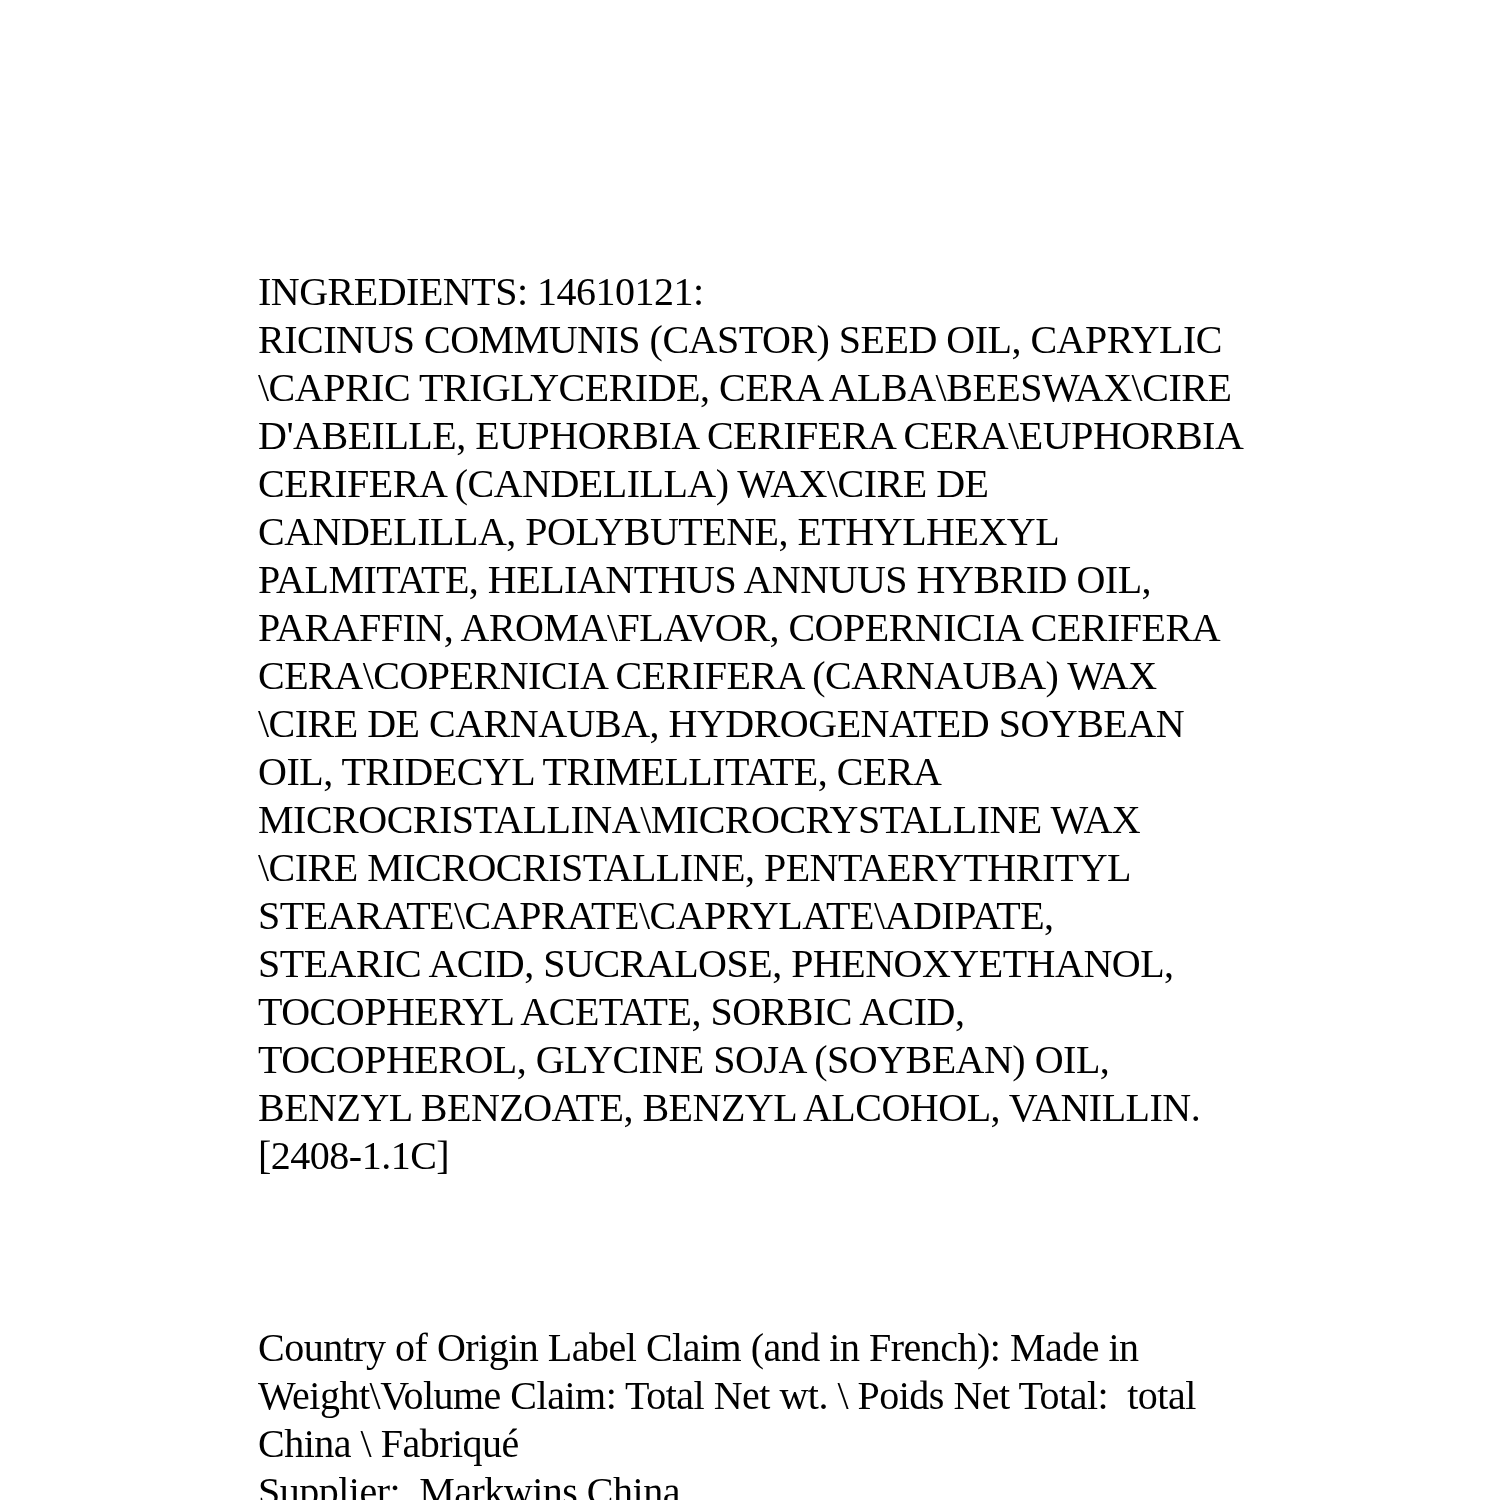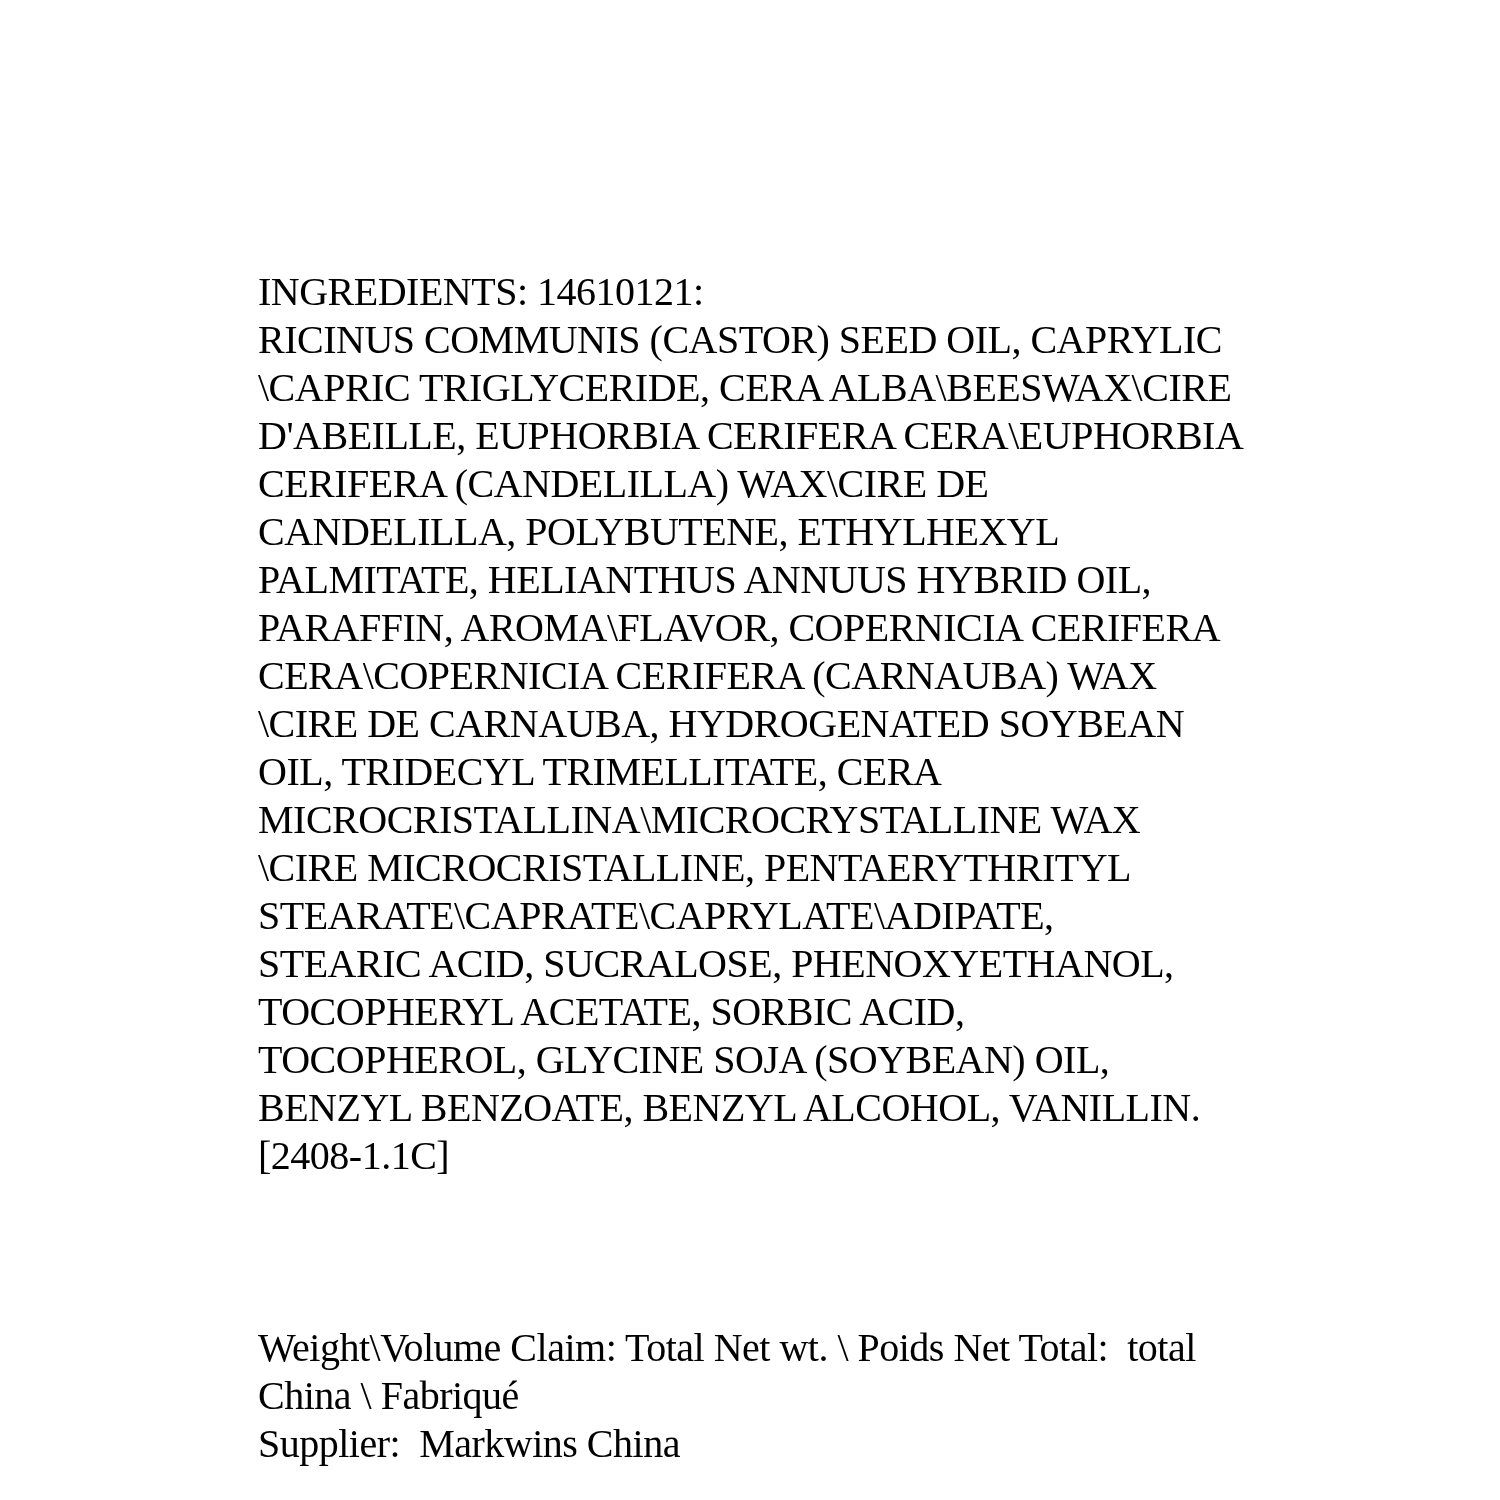--- a/index.html
+++ b/index.html
@@ -31,15 +31,15 @@
   .line {
     min-height: 48px;
   }
 </style>
 </head>
 <body>
 
 <div class="page">
   <div class="text-block">
     <div class="para"><div class="line">INGREDIENTS: 14610121:</div><div class="line">RICINUS COMMUNIS (CASTOR) SEED OIL, CAPRYLIC</div><div class="line">\CAPRIC TRIGLYCERIDE, CERA ALBA\BEESWAX\CIRE</div><div class="line">D'ABEILLE, EUPHORBIA CERIFERA CERA\EUPHORBIA</div><div class="line">CERIFERA (CANDELILLA) WAX\CIRE DE</div><div class="line">CANDELILLA, POLYBUTENE, ETHYLHEXYL</div><div class="line">PALMITATE, HELIANTHUS ANNUUS HYBRID OIL,</div><div class="line">PARAFFIN, AROMA\FLAVOR, COPERNICIA CERIFERA</div><div class="line">CERA\COPERNICIA CERIFERA (CARNAUBA) WAX</div><div class="line">\CIRE DE CARNAUBA, HYDROGENATED SOYBEAN</div><div class="line">OIL, TRIDECYL TRIMELLITATE, CERA</div><div class="line">MICROCRISTALLINA\MICROCRYSTALLINE WAX</div><div class="line">\CIRE MICROCRISTALLINE, PENTAERYTHRITYL</div><div class="line">STEARATE\CAPRATE\CAPRYLATE\ADIPATE,</div><div class="line">STEARIC ACID, SUCRALOSE, PHENOXYETHANOL,</div><div class="line">TOCOPHERYL ACETATE, SORBIC ACID,</div><div class="line">TOCOPHEROL, GLYCINE SOJA (SOYBEAN) OIL,</div><div class="line">BENZYL BENZOATE, BENZYL ALCOHOL, VANILLIN.</div><div class="line">[2408-1.1C]</div></div>
-    <div class="para"><div class="line">Weight\Volume Claim: Total Net wt. \ Poids Net Total:  total</div><div class="line">China \ Fabriqué</div><div class="line">Supplier:  Markwins China</div></div>
+    <div class="para"><div class="line">Country of Origin Label Claim (and in French): Made in</div><div class="line">Weight\Volume Claim: Total Net wt. \ Poids Net Total:  total</div><div class="line">China \ Fabriqué</div><div class="line">Supplier:  Markwins China</div></div>
   </div>
 </div>
 
 </body></html>

